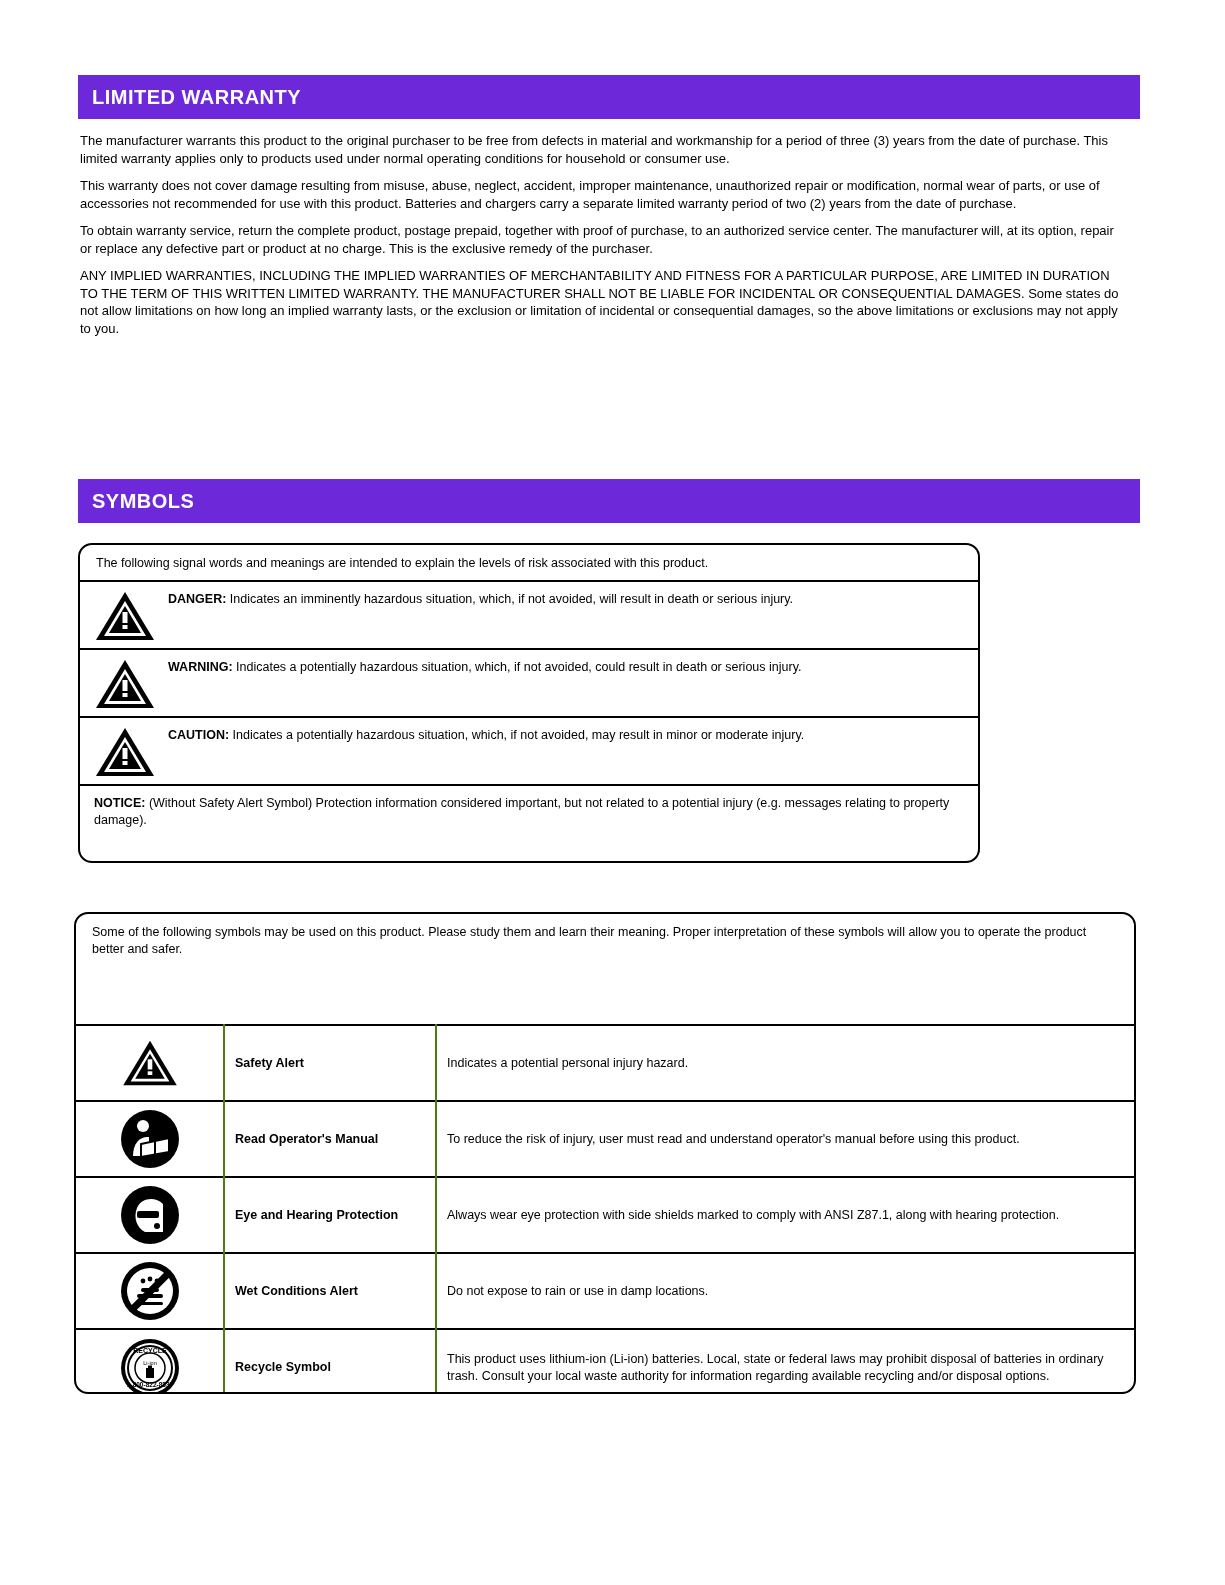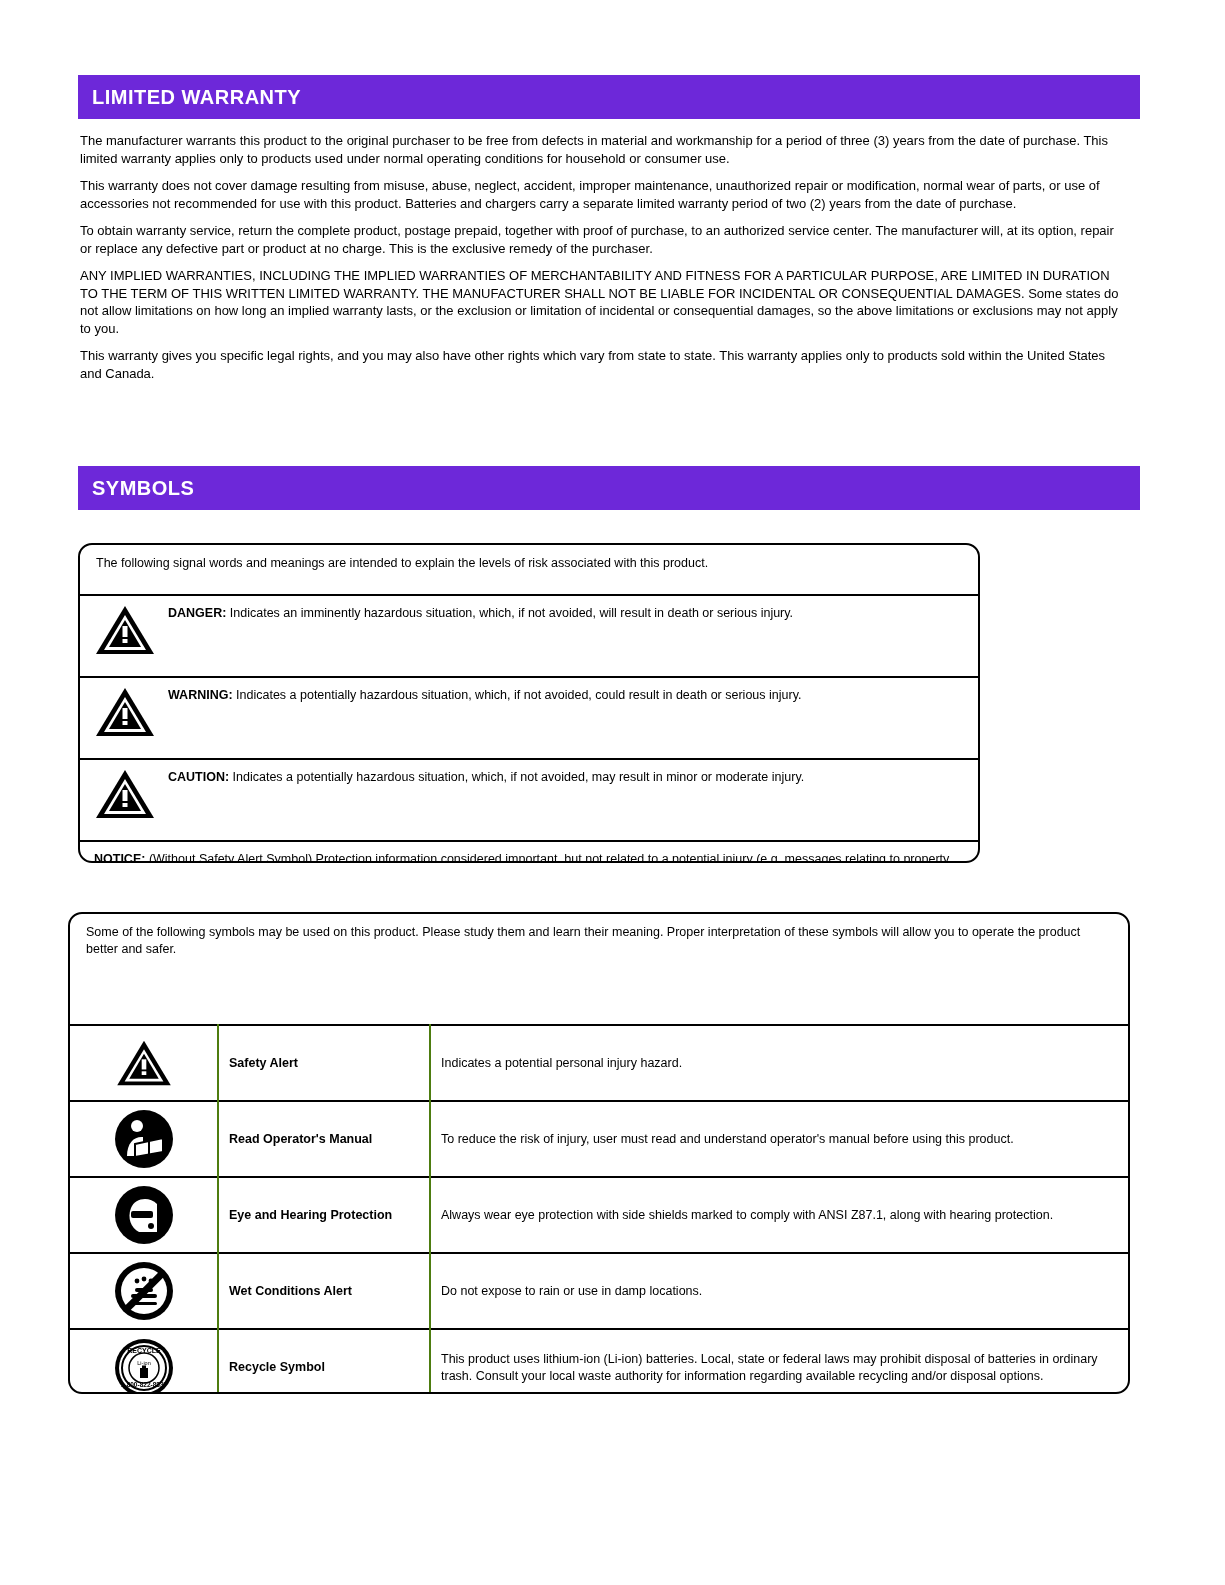--- a/index.html
+++ b/index.html
@@ -35,21 +35,21 @@
     box-sizing: border-box;
   }
   #bar-warranty {
     left: 78px;
     top: 75px;
     width: 1062px;
     height: 44px;
   }
   #bar-symbols {
     left: 78px;
-    top: 466px;
+    top: 479px;
     width: 1062px;
     height: 44px;
   }
 
   
   .body-block {
     position: absolute;
     left: 80px;
     top: 132px;
     width: 1058px;
@@ -69,21 +69,21 @@
     background: #ffffff;
     overflow: hidden;
   }
   #panel-signal {
     left: 78px;
     top: 543px;
     width: 902px;
     height: 320px;
   }
   #panel-symbols {
-    left: 68px;
+    left: 74px;
     top: 912px;
     width: 1062px;
     height: 482px;
   }
 
   .panel-intro {
     padding: 10px 16px 8px 16px;
     font-size: 12.5px;
     line-height: 1.35;
   }
@@ -91,21 +91,20 @@
     border-top: 2px solid #000000;
   }
 
   
   .signal-row {
     display: flex;
     align-items: flex-start;
     min-height: 58px;
     padding: 6px 14px 6px 14px;
     box-sizing: border-box;
-    margin-top: 14px;
   }
   .signal-icon {
     flex: 0 0 74px;
     display: flex;
     align-items: center;
     justify-content: flex-start;
     padding-top: 2px;
   }
   .signal-text {
     font-size: 12.5px;
@@ -165,21 +164,20 @@
 
 <div class="page">
 
   <div class="section-bar" id="bar-warranty">LIMITED WARRANTY</div>
 
   <div class="body-block">
     <p>The manufacturer warrants this product to the original purchaser to be free from defects in material and workmanship for a period of three (3) years from the date of purchase. This limited warranty applies only to products used under normal operating conditions for household or consumer use.</p>
     <p>This warranty does not cover damage resulting from misuse, abuse, neglect, accident, improper maintenance, unauthorized repair or modification, normal wear of parts, or use of accessories not recommended for use with this product. Batteries and chargers carry a separate limited warranty period of two (2) years from the date of purchase.</p>
     <p>To obtain warranty service, return the complete product, postage prepaid, together with proof of purchase, to an authorized service center. The manufacturer will, at its option, repair or replace any defective part or product at no charge. This is the exclusive remedy of the purchaser.</p>
     <p>ANY IMPLIED WARRANTIES, INCLUDING THE IMPLIED WARRANTIES OF MERCHANTABILITY AND FITNESS FOR A PARTICULAR PURPOSE, ARE LIMITED IN DURATION TO THE TERM OF THIS WRITTEN LIMITED WARRANTY. THE MANUFACTURER SHALL NOT BE LIABLE FOR INCIDENTAL OR CONSEQUENTIAL DAMAGES. Some states do not allow limitations on how long an implied warranty lasts, or the exclusion or limitation of incidental or consequential damages, so the above limitations or exclusions may not apply to you.</p>
-    <p>This warranty gives you specific legal rights, and you may also have other rights which vary from state to state. This warranty applies only to products sold within the United States and Canada.</p>
   </div>
 
   <div class="section-bar" id="bar-symbols">SYMBOLS</div>
 
   <div class="panel" id="panel-signal">
 
     <div class="panel-intro">The following signal words and meanings are intended to explain the levels of risk associated with this product.</div>
 
     <div class="signal-row rowline no-icon">
       <div class="signal-icon">

